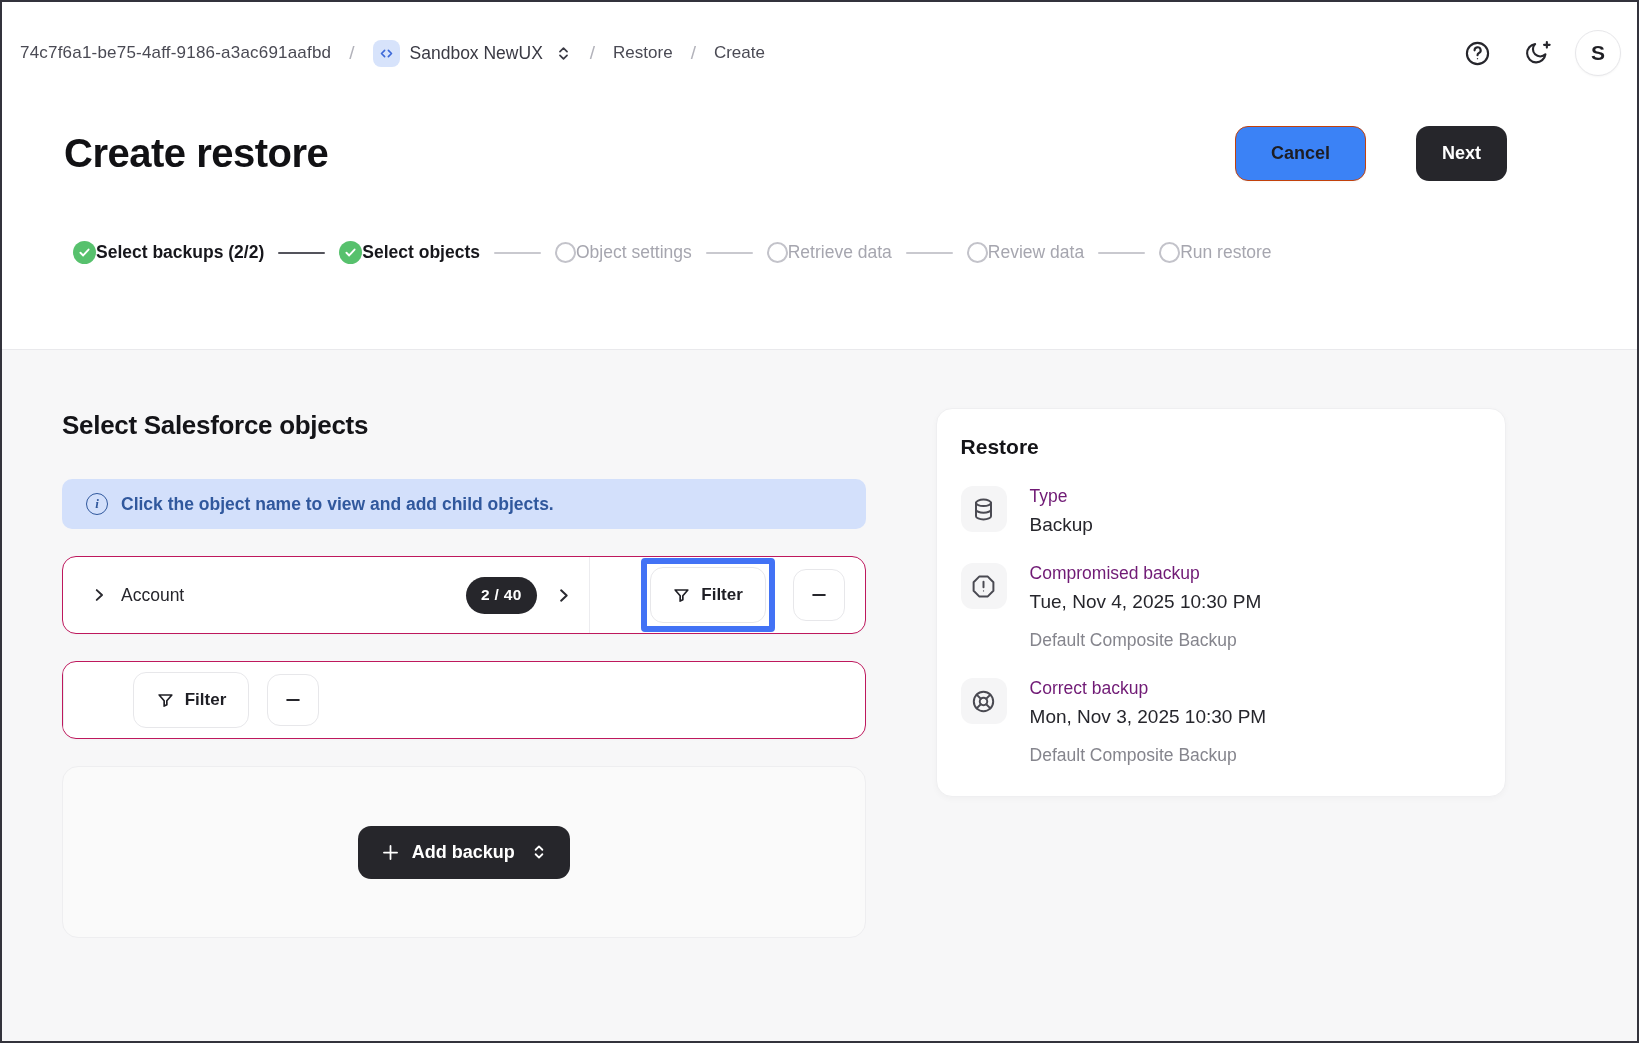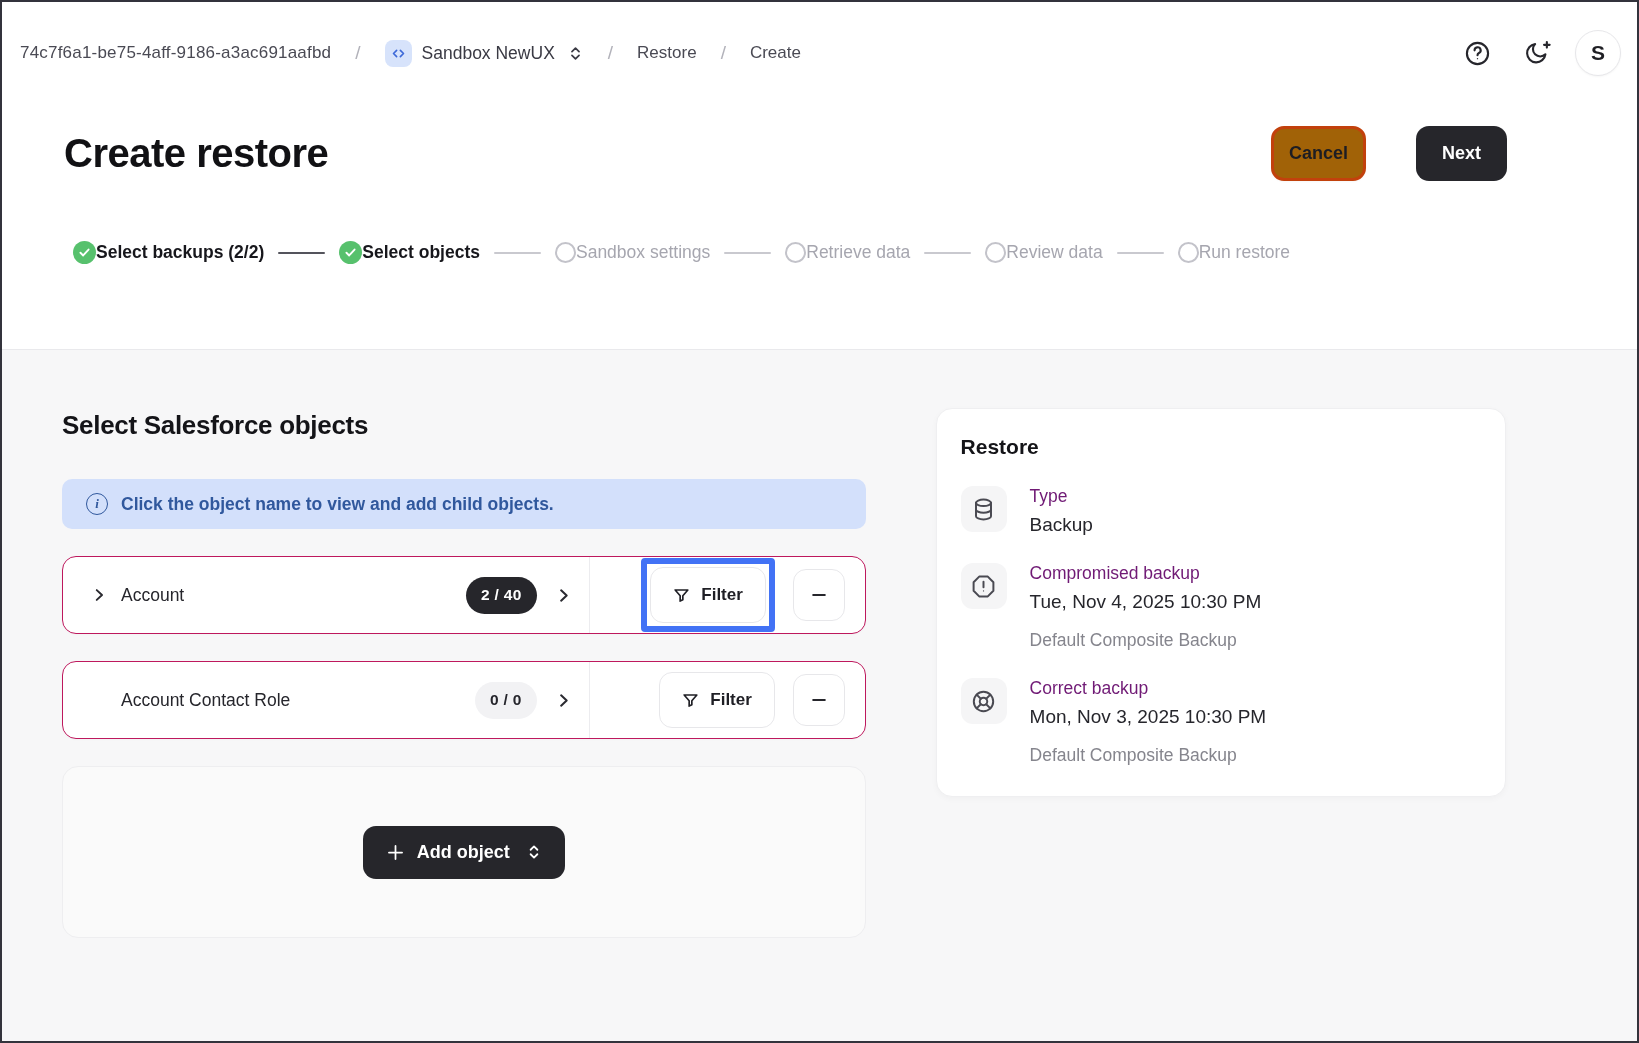--- a/index.html
+++ b/index.html
@@ -14,21 +14,21 @@
   }
   svg { display: block; }
 
   
   .header { background: #ffffff; height: 348px; border-bottom: 1px solid #e9e9ec; }
 
   .topbar {
     display: flex; align-items: center; justify-content: space-between;
     padding: 28px 16px 0 18px; height: 74px;
   }
-  .crumbs { display: flex; align-items: center; gap: 24px; font-size: 17px; }
+  .crumbs { display: flex; align-items: center; gap: 18px; font-size: 17px; }
   .crumb-id { color: #4a4a54; letter-spacing: .2px; cursor: pointer; }
   .crumb-sep { color: #b2b2ba; font-size: 19px; }
   .env-chip { display: flex; align-items: center; gap: 10px; cursor: pointer; }
   .env-chip .chip-ic {
     width: 27px; height: 27px; border-radius: 8px; background: #d7e3fb;
     display: flex; align-items: center; justify-content: center; color: #3d69d8;
   }
   .env-name { color: #3a3a44; font-weight: 500; font-size: 17.5px; }
   .updown { color: #3a3a44; margin-left: 2px; }
   .crumb-link { color: #4a4a54; cursor: pointer; }
@@ -49,22 +49,22 @@
     padding: 0 130px 0 62px; margin-top: 50px;
   }
   .page-title { font-size: 40px; font-weight: 700; letter-spacing: -.5px; color: #111114; }
   .title-actions { display: flex; align-items: center; gap: 15px; }
   .btn {
     height: 55px; border-radius: 13px; font-size: 18px; font-weight: 700;
     display: flex; align-items: center; justify-content: center;
     cursor: pointer; font-family: inherit; border: none;
   }
   .btn-secondary {
-    background: #a16207; color: #1d1d23; border: 3px solid #c2410c;
-    padding: 0 15px; box-shadow: 0 1px 2px rgba(0,0,0,.03);
+    background: #3b82f6; color: #1d1d23; border: 1px solid #c2410c;
+    padding: 0 35px; box-shadow: 0 1px 2px rgba(0,0,0,.03);
   }
   .btn-primary { background: #26262b; color: #ffffff; padding: 0 26px; margin-left: 35px; }
 
   .stepper {
     display: flex; align-items: center; gap: 14px;
     padding-left: 71px; margin-top: 60px;
   }
   .step { display: flex; align-items: center; }
   .step-label { font-size: 17.5px; font-weight: 600; color: #17171c; white-space: nowrap; }
   .step.pending .step-label { color: #a6a6af; font-weight: 500; }
@@ -226,21 +226,21 @@
       <span class="step-check">
         <svg width="13" height="13" viewBox="0 0 24 24" fill="none" stroke="currentColor" stroke-width="3.4" stroke-linecap="round" stroke-linejoin="round">
             <path d="M4.5 12.5l5 5 10-11"></path>
           </svg>
       </span>
       <span class="step-label">Select objects</span>
     </div>
     <span class="connector"></span>
     <div class="step pending">
       <span class="step-circle"></span>
-      <span class="step-label">Sandbox settings</span>
+      <span class="step-label">Object settings</span>
     </div>
     <span class="connector"></span>
     <div class="step pending">
       <span class="step-circle"></span>
       <span class="step-label">Retrieve data</span>
     </div>
     <span class="connector"></span>
     <div class="step pending">
       <span class="step-circle"></span>
       <span class="step-label">Review data</span>
@@ -290,35 +290,20 @@
         </span>
         <button class="minus-btn">
           <svg width="20" height="20" viewBox="0 0 24 24" fill="none" stroke="currentColor" stroke-width="2.3" stroke-linecap="round">
               <path d="M5 12h14"></path>
             </svg>
         </button>
       </div>
     </div>
 
     <div class="obj-row">
-      <div class="obj-left">
-        <span class="expander hidden">
-          <svg width="18" height="18" viewBox="0 0 24 24" fill="none" stroke="currentColor" stroke-width="2.6" stroke-linecap="round" stroke-linejoin="round">
-              <path d="M9 5.5l7 6.5-7 6.5"></path>
-            </svg>
-        </span>
-        <span class="obj-name">Account Contact Role</span>
-        <span class="obj-spacer"></span>
-        <span class="count-badge light">0 / 0</span>
-        <span class="row-chevron">
-          <svg width="19" height="19" viewBox="0 0 24 24" fill="none" stroke="currentColor" stroke-width="2.6" stroke-linecap="round" stroke-linejoin="round">
-              <path d="M9 5.5l7 6.5-7 6.5"></path>
-            </svg>
-        </span>
-      </div>
       <div class="obj-right">
         <button class="filter-btn">
           <svg width="19" height="19" viewBox="0 0 24 24" fill="none" stroke="currentColor" stroke-width="2.1" stroke-linecap="round" stroke-linejoin="round">
               <path d="M4 5h16l-6.3 7.3v5.2L10.3 19v-6.7z"></path>
             </svg>
           <span>Filter</span>
         </button>
         <button class="minus-btn">
           <svg width="20" height="20" viewBox="0 0 24 24" fill="none" stroke="currentColor" stroke-width="2.3" stroke-linecap="round">
               <path d="M5 12h14"></path>
@@ -326,21 +311,21 @@
         </button>
       </div>
     </div>
 
     <div class="add-card">
       <button class="add-btn">
         <svg width="21" height="21" viewBox="0 0 24 24" fill="none" stroke="currentColor" stroke-width="2" stroke-linecap="round">
             <path d="M12 4.5v15"></path>
             <path d="M4.5 12h15"></path>
           </svg>
-        <span>Add object</span>
+        <span>Add backup</span>
         <svg width="18" height="18" viewBox="0 0 24 24" fill="none" stroke="currentColor" stroke-width="2.4" stroke-linecap="round" stroke-linejoin="round" style="margin-left:4px">
             <path d="M7.5 9L12 4.5 16.5 9"></path>
             <path d="M7.5 15l4.5 4.5L16.5 15"></path>
           </svg>
       </button>
     </div>
   </div>
 
   <div class="restore-panel">
     <h3 class="panel-heading">Restore</h3>

